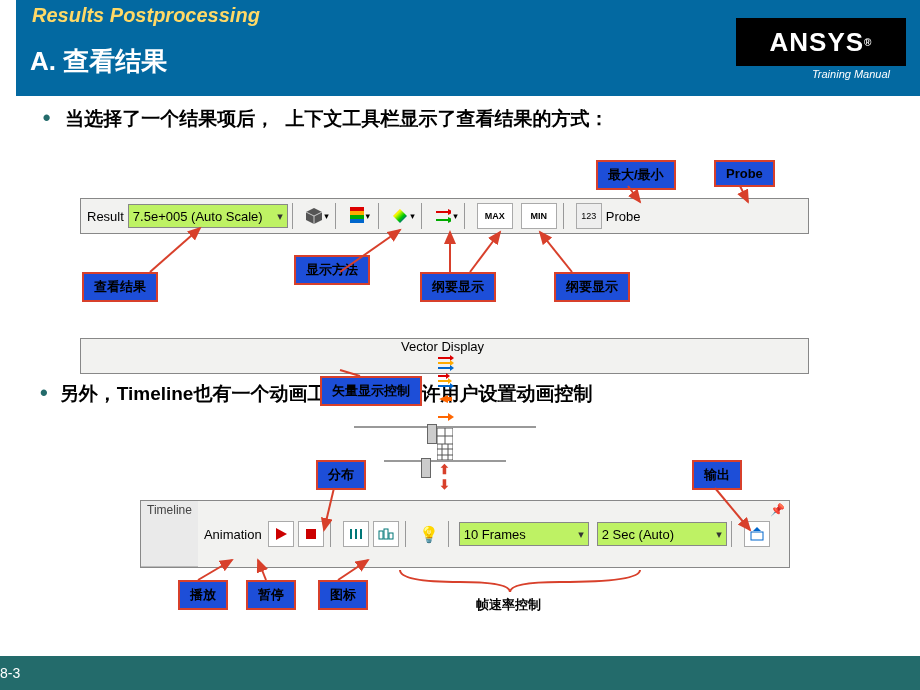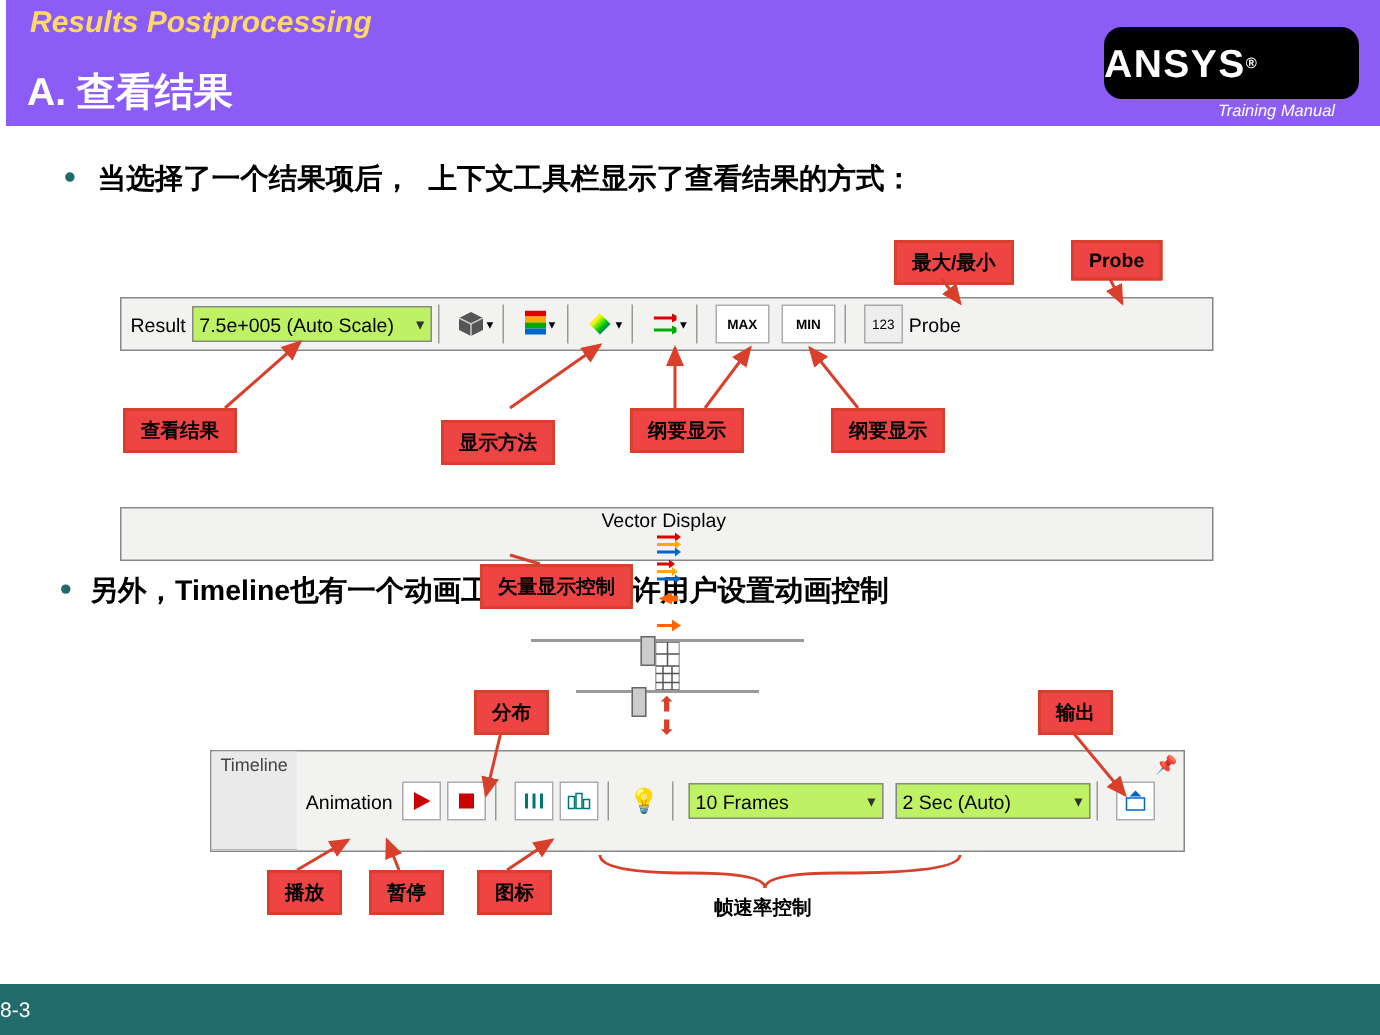--- a/index.html
+++ b/index.html
@@ -1,21 +1,21 @@
 <!DOCTYPE html>
 <html><head>
 <meta charset="utf-8">
 <style>
   html,body{margin:0;padding:0;font-family:"Microsoft YaHei",Arial,sans-serif;background:#fff;}
   .slide{width:920px;height:690px;position:relative;background:#fff;overflow:hidden;}
   
-  .hdr{position:absolute;left:4px;top:0;right:0;height:84px;background:#8b5cf6;}
+  .hdr{position:absolute;left:16px;top:0;right:0;height:96px;background:#0369a1;}
   .hdr-title{position:absolute;left:16px;top:4px;color:#ffd966;font-style:italic;font-weight:bold;font-size:20px;}
   .hdr-sub{position:absolute;left:14px;top:44px;color:#fff;font-weight:bold;font-size:26px;}
-  .logo{position:absolute;right:14px;top:18px;width:170px;height:48px;background:#000;color:#fff;display:flex;align-items:center;font-weight:900;font-size:26px;letter-spacing:1px;font-family:Arial,sans-serif;border-radius:12px;}
+  .logo{position:absolute;right:14px;top:18px;width:170px;height:48px;background:#000;color:#fff;display:flex;align-items:center;justify-content:center;font-weight:900;font-size:26px;letter-spacing:1px;font-family:Arial,sans-serif;}
   .logo sup{font-size:10px;vertical-align:top;}
   .tm{position:absolute;right:30px;top:68px;color:#fff;font-size:11px;font-style:italic;}
   
   .bullet{position:absolute;font-size:19px;font-weight:bold;color:#000;}
   .b1{left:40px;top:106px;font-family:Liberation Mono, monospace;}
   .b2{left:40px;top:380px;}
   .bullet::before{content:"•";color:#236b6b;margin-right:12px;font-size:22px;}
   
   .tb{position:absolute;border:1px solid #888;background:#f2f2f0;display:flex;align-items:center;}
   .tb-result{left:80px;top:198px;width:715px;height:34px;padding:0 6px;font-size:13px;}
@@ -25,21 +25,21 @@
   .tl-row{flex:1;display:flex;align-items:center;padding:0 6px;font-size:13px;}
   .sep{width:6px;height:26px;border-left:1px solid #999;margin:0 4px;}
   .halfsep{width:4px;}
   .combo{height:22px;border:1px solid #888;background:#bef264;display:flex;align-items:center;padding:0 4px;font-size:13px;min-width:150px;}
   .combo::after{content:"▾";margin-left:auto;font-size:11px;color:#333;}
   .small-combo{min-width:120px;}
   .icon{width:24px;height:24px;display:flex;align-items:center;justify-content:center;margin:0 2px;}
   .boxbtn{border:1px solid #aaa;background:#fff;}
   .drop::after{content:"▾";font-size:9px;margin-left:2px;}
   
-  .call{position:absolute;border:2px solid #d8402b;background:#ef4444;font-size:13px;font-weight:bold;padding:4px 10px;color:#000;white-space:nowrap;}
+  .call{position:absolute;border:2px solid #d8402b;background:#1d4ed8;font-size:13px;font-weight:bold;padding:4px 10px;color:#000;white-space:nowrap;}
   
   .arrow{position:absolute;pointer-events:none;}
   .pin{position:absolute;right:4px;top:2px;font-size:12px;color:#666;}
   
   .footer{position:absolute;left:0;bottom:0;right:0;height:34px;background:#236b6b;display:flex;align-items:center;justify-content:flex-start;color:#fff;font-size:14px;}
   
   svg{display:block;}
   .lbl{font-size:13px;margin-right:4px;}
 </style>
 </head>
@@ -222,21 +222,21 @@
             <rect x="2" y="6" width="12" height="8" fill="none" stroke="#06c"></rect>
             <polygon points="8,1 12,5 4,5" fill="#06c"></polygon>
           </svg>
         </span>
   </div>
 </div>
 
 <div class="call" style="left:596px;top:160px">最大/最小</div>
 <div class="call" style="left:714px;top:160px">Probe</div>
 <div class="call" style="left:82px;top:272px">查看结果</div>
-<div class="call" style="left:294px;top:280px">显示方法</div>
+<div class="call" style="left:294px;top:255px">显示方法</div>
 <div class="call" style="left:420px;top:272px">纲要显示</div>
 <div class="call" style="left:554px;top:272px">纲要显示</div>
 <div class="call" style="left:320px;top:376px">矢量显示控制</div>
 
 <div class="call" style="left:316px;top:460px">分布</div>
 <div class="call" style="left:692px;top:460px">输出</div>
 <div class="call" style="left:178px;top:580px">播放</div>
 <div class="call" style="left:246px;top:580px">暂停</div>
 <div class="call" style="left:318px;top:580px">图标</div>
 <div class="call" style="left:466px;top:592px;border:none;background:transparent">帧速率控制</div>

